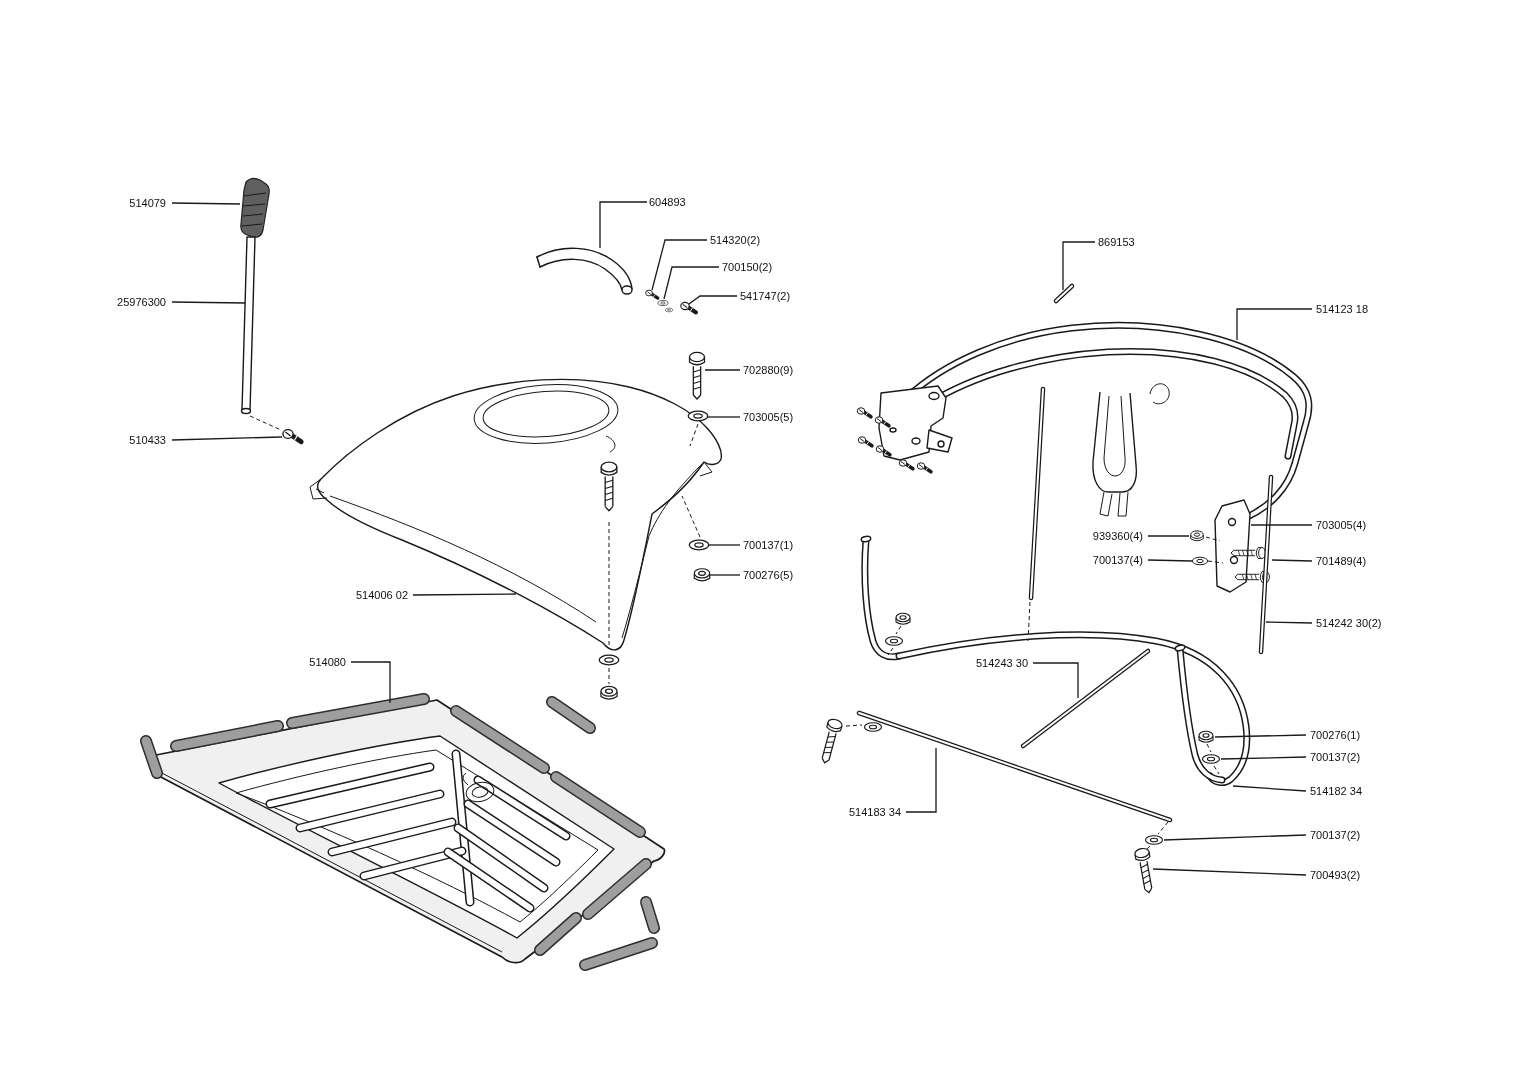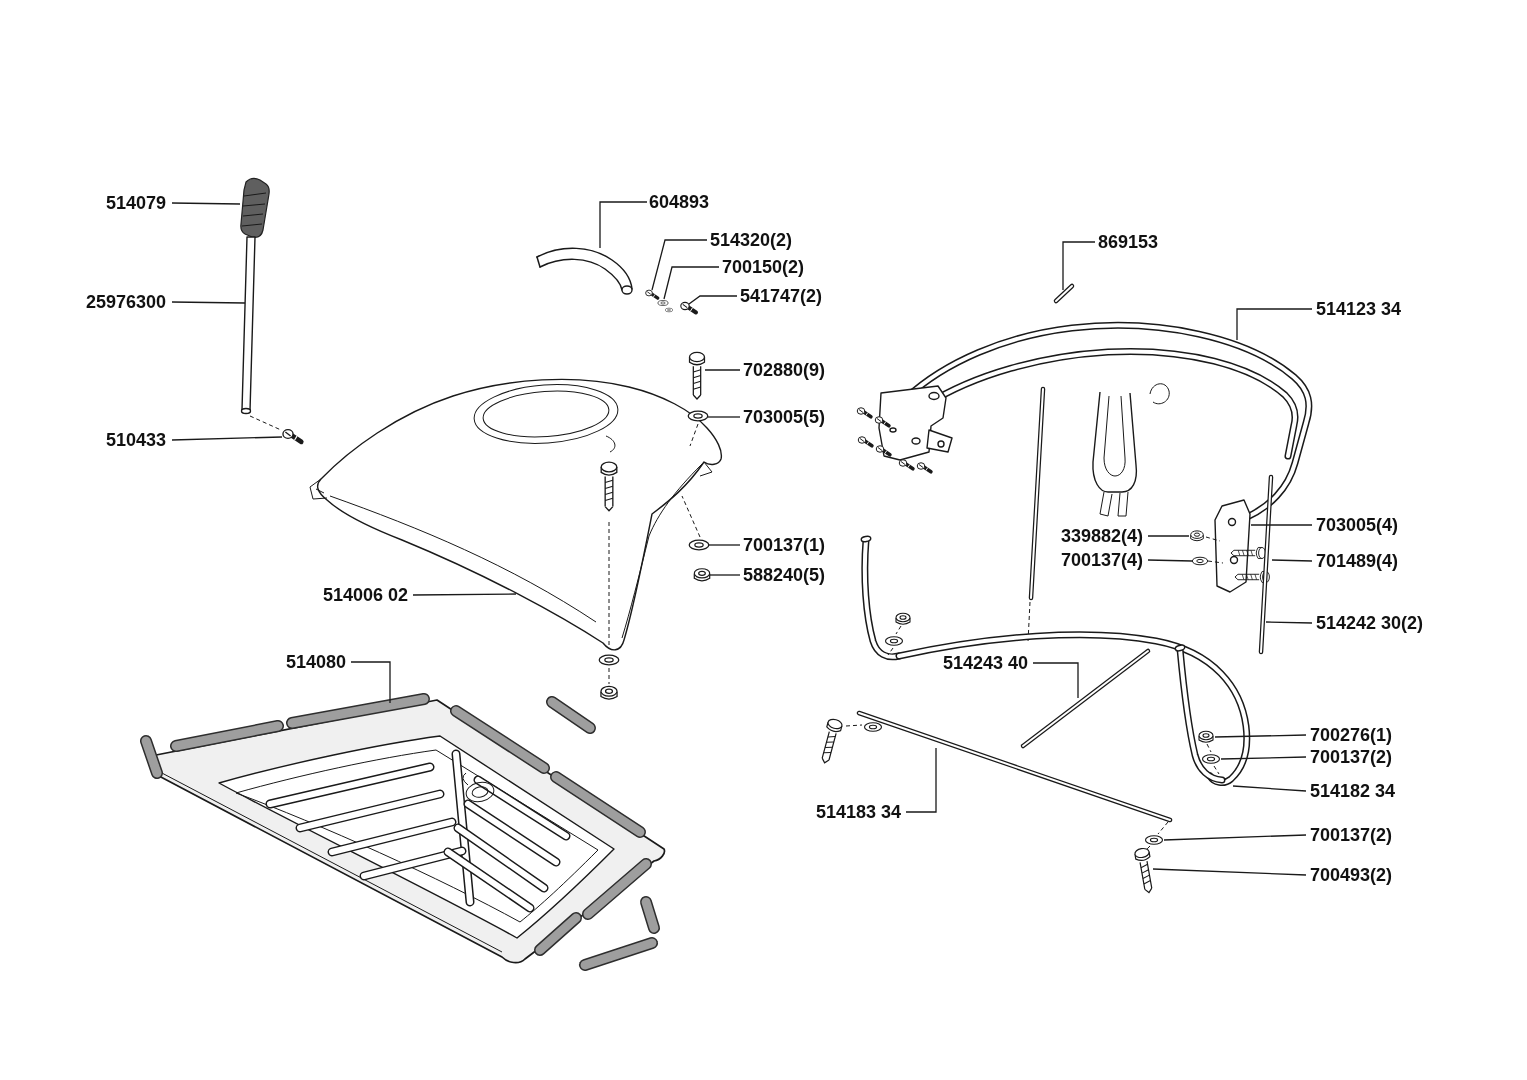--- a/index.html
+++ b/index.html
@@ -1,20 +1,20 @@
 <!DOCTYPE html>
 <html><head>
 <meta charset="utf-8">
 <style>
   * { margin:0; padding:0; box-sizing:border-box; }
   html,body { background:#ffffff; }
   .stage { position:relative; width:1527px; height:1080px; background:#fff;
            font-family:"Liberation Sans", sans-serif; overflow:hidden; }
   .stage svg { position:absolute; left:0; top:0; }
-  .lbl { position:absolute; font-size:18px; font-weight:bold; color:#111;
+  .lbl { position:absolute; font-size:11px; font-weight:normal; color:#111;
          white-space:nowrap; line-height:16px; }
   .lbl.r { text-align:right; width:150px; }
   .ln   { fill:none; stroke:#1a1a1a; stroke-width:1.5; stroke-linecap:round; stroke-linejoin:round; }
   .fw   { fill:#ffffff; stroke:#1a1a1a; stroke-width:1.4; stroke-linejoin:round; }
   .thin { fill:none; stroke:#1a1a1a; stroke-width:1; }
   .tO { fill:none; stroke:#1a1a1a; stroke-width:7;  stroke-linecap:round; stroke-linejoin:round; }
   .tI { fill:none; stroke:#ffffff; stroke-width:4;  stroke-linecap:round; stroke-linejoin:round; }
   .rO { fill:none; stroke:#1a1a1a; stroke-width:4.5; stroke-linecap:round; }
   .rI { fill:none; stroke:#ffffff; stroke-width:2;   stroke-linecap:round; }
   .sO { fill:none; stroke:#2e2e2e; stroke-width:12; stroke-linecap:round; }
@@ -277,31 +277,31 @@
 <div class="lbl r" style="left:16px;top:195px">514079</div>
 <div class="lbl r" style="left:16px;top:294px">25976300</div>
 <div class="lbl r" style="left:16px;top:432px">510433</div>
 <div class="lbl" style="left:649px;top:194px">604893</div>
 <div class="lbl" style="left:710px;top:232px">514320(2)</div>
 <div class="lbl" style="left:722px;top:259px">700150(2)</div>
 <div class="lbl" style="left:740px;top:288px">541747(2)</div>
 <div class="lbl" style="left:743px;top:362px">702880(9)</div>
 <div class="lbl" style="left:743px;top:409px">703005(5)</div>
 <div class="lbl" style="left:743px;top:537px">700137(1)</div>
-<div class="lbl" style="left:743px;top:567px">588240(5)</div>
+<div class="lbl" style="left:743px;top:567px">700276(5)</div>
 <div class="lbl r" style="left:258px;top:587px">514006 02</div>
 <div class="lbl r" style="left:196px;top:654px">514080</div>
 <div class="lbl" style="left:1098px;top:234px">869153</div>
-<div class="lbl" style="left:1316px;top:301px">514123 34</div>
+<div class="lbl" style="left:1316px;top:301px">514123 18</div>
 <div class="lbl" style="left:1316px;top:517px">703005(4)</div>
-<div class="lbl r" style="left:993px;top:528px">339882(4)</div>
+<div class="lbl r" style="left:993px;top:528px">939360(4)</div>
 <div class="lbl r" style="left:993px;top:552px">700137(4)</div>
 <div class="lbl" style="left:1316px;top:553px">701489(4)</div>
 <div class="lbl" style="left:1316px;top:615px">514242 30(2)</div>
-<div class="lbl r" style="left:878px;top:655px">514243 40</div>
+<div class="lbl r" style="left:878px;top:655px">514243 30</div>
 <div class="lbl" style="left:1310px;top:727px">700276(1)</div>
 <div class="lbl" style="left:1310px;top:749px">700137(2)</div>
 <div class="lbl" style="left:1310px;top:783px">514182 34</div>
 <div class="lbl r" style="left:751px;top:804px">514183 34</div>
 <div class="lbl" style="left:1310px;top:827px">700137(2)</div>
 <div class="lbl" style="left:1310px;top:867px">700493(2)</div>
 
 </div>
 
 </body></html>

